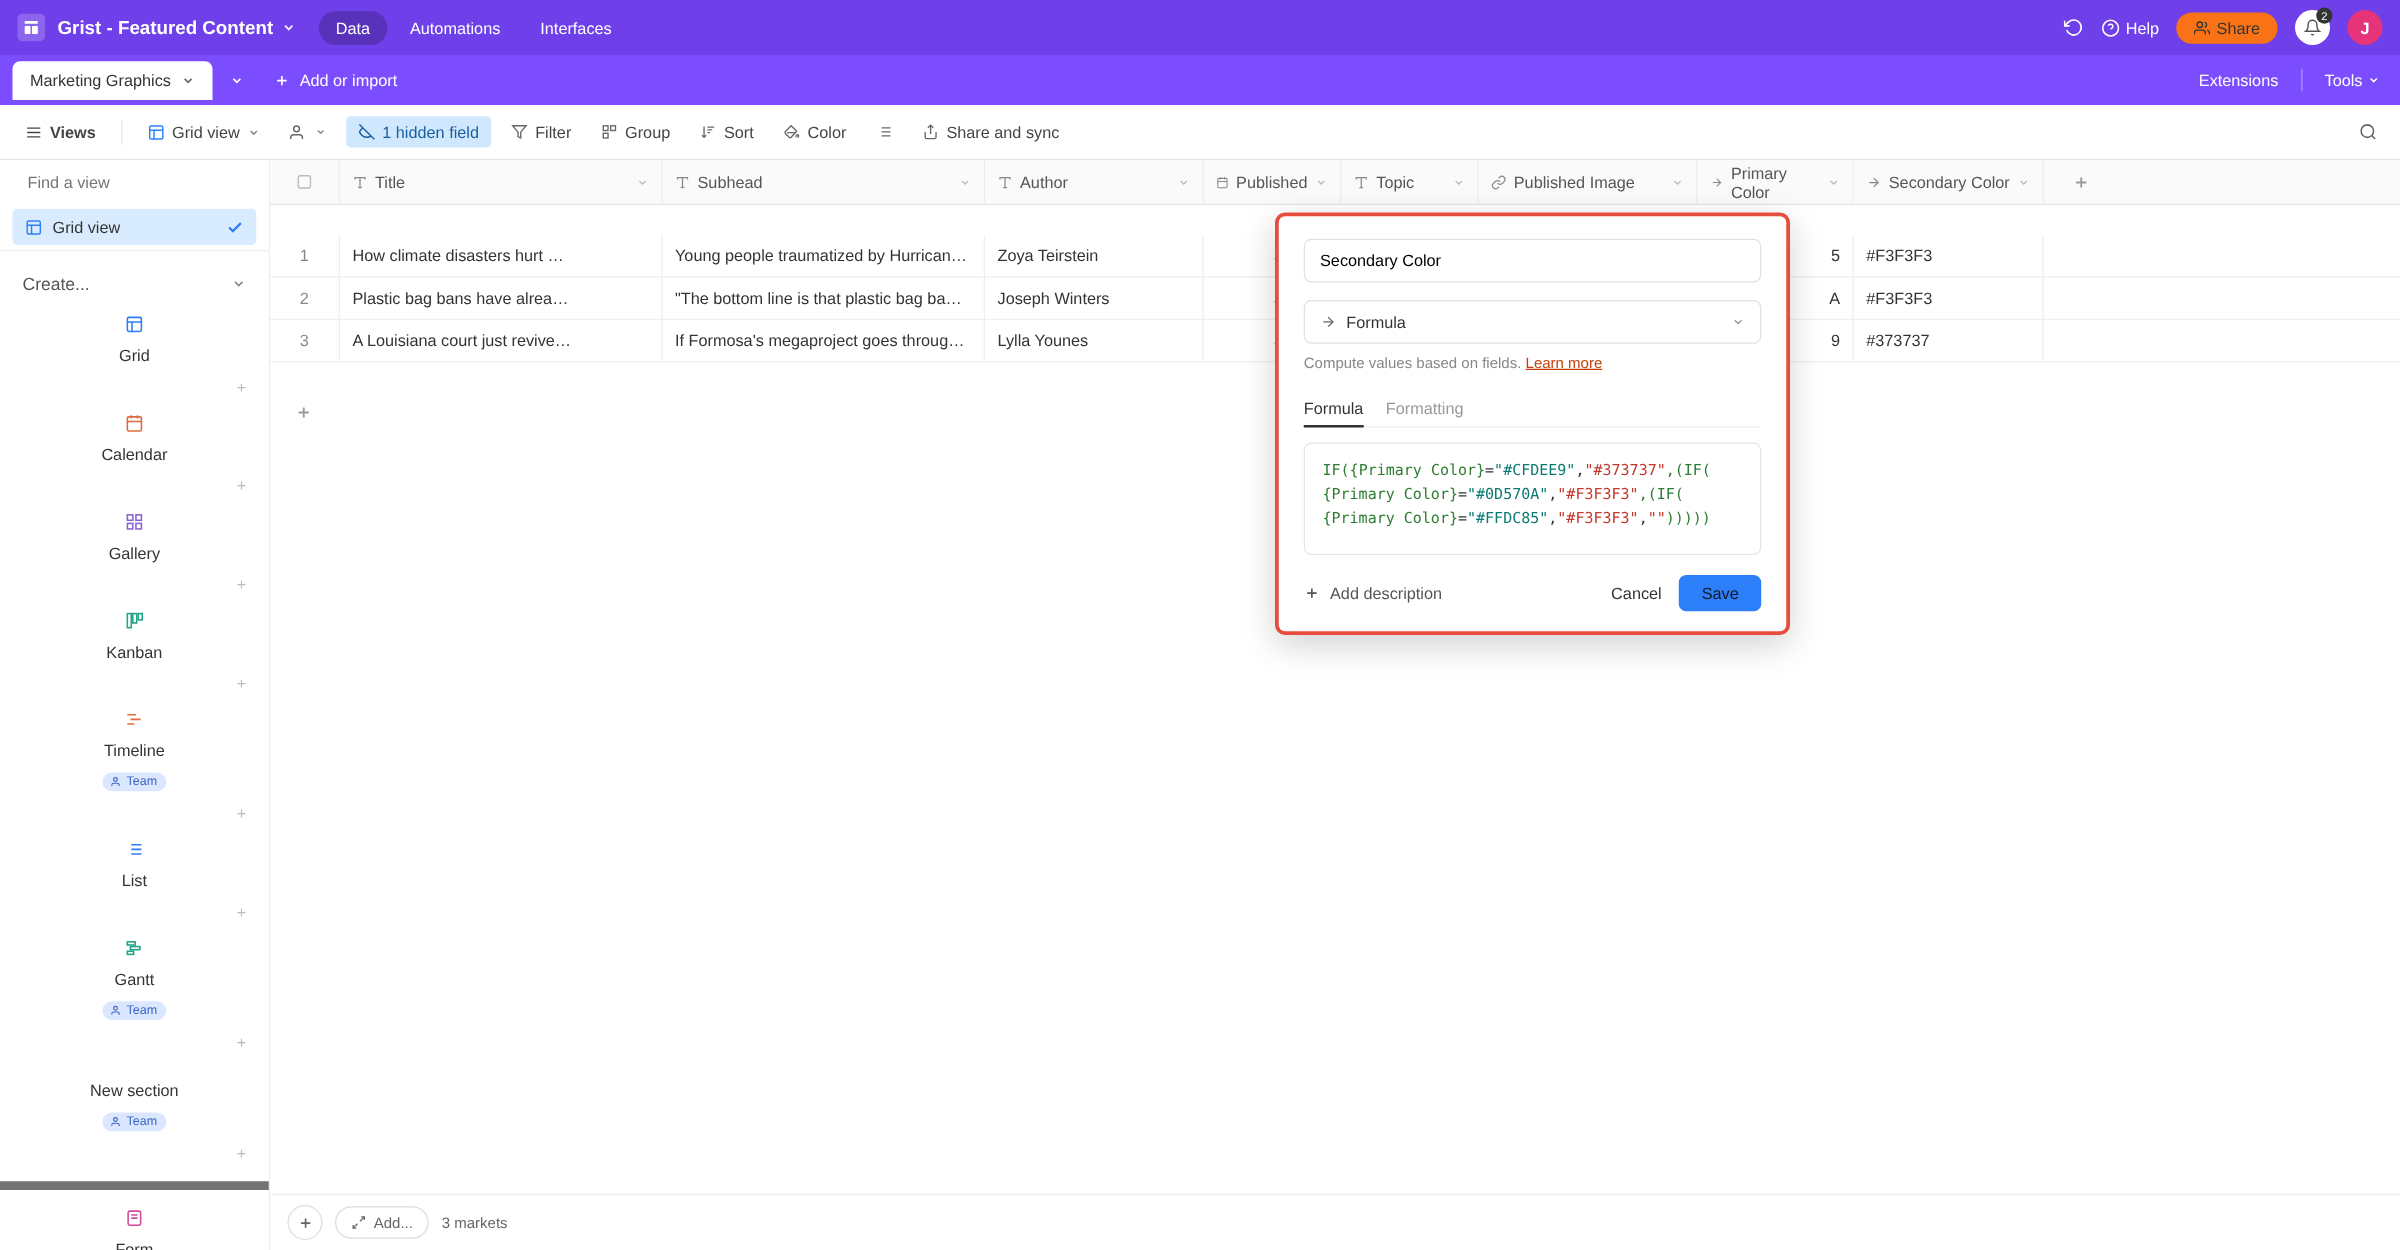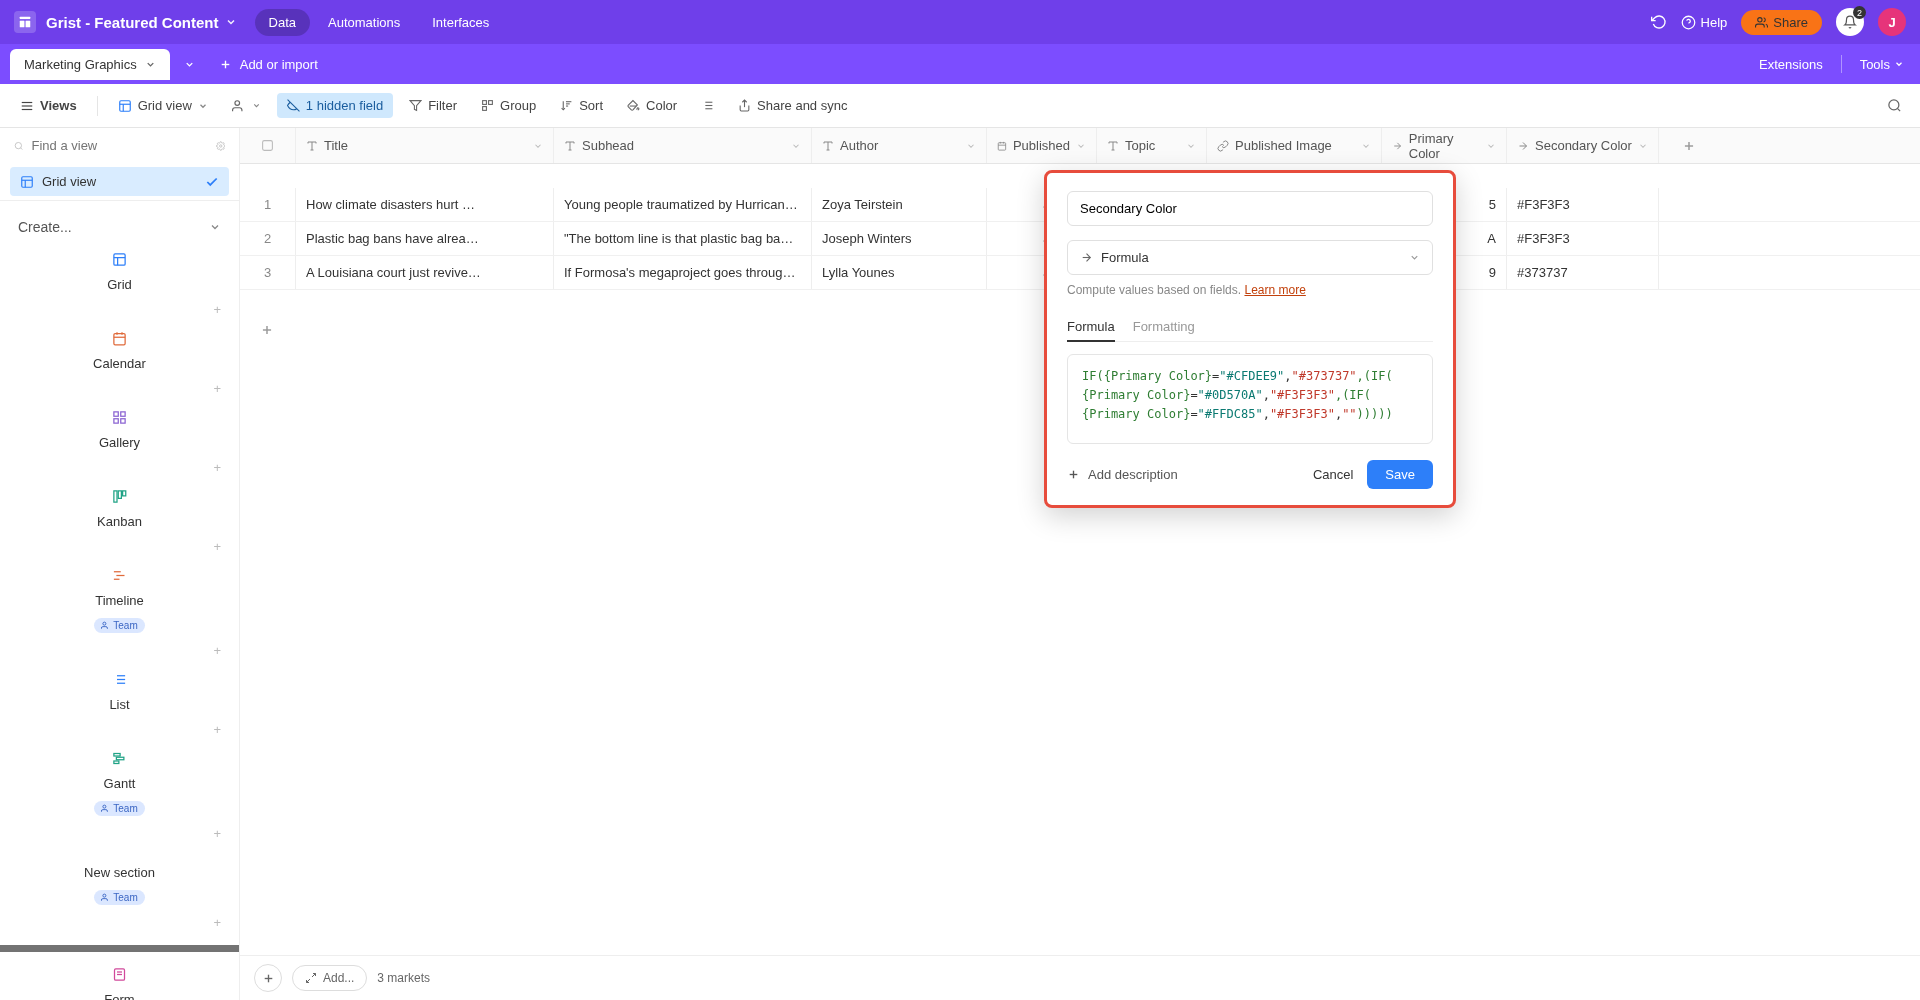--- a/index.html
+++ b/index.html
@@ -34,21 +34,21 @@
   .toolbar { height: 44px; border-bottom: 1px solid #e5e5e5; display:flex; align-items:center; padding: 0 12px; gap: 8px; color: #444; font-size:13px; }
   .tool-btn { display:flex; align-items:center; gap:6px; padding: 5px 8px; border-radius:4px; cursor:pointer; }
   .views-btn { font-weight:600; }
   .tool-sep { width:1px; height:20px; background:#e5e5e5; margin: 0 4px; }
   .hidden-field-pill { background:#cfe8fd; color:#1a5d9e; padding:5px 10px; border-radius:4px; display:flex; align-items:center; gap:6px; cursor:pointer; }
   .toolbar .spacer { flex:1; }
   .search-icon { cursor:pointer; padding:6px; }
   
   
   .main { display:flex; height: calc(100vh - 128px); }
-  .sidebar-left { width: 240px; border-right:1px solid #eee; display:flex; flex-direction:column; }
+  .sidebar-left { width: 216px; border-right:1px solid #eee; display:flex; flex-direction:column; }
   .find-view { padding: 10px 14px; color:#999; display:flex; align-items:center; gap:8px; }
   .find-view input { border:none; outline:none; font-size:13px; flex:1; }
   .view-list { padding: 4px 10px; }
   .view-item { display:flex; align-items:center; gap:8px; padding:7px 10px; border-radius:4px; cursor:pointer; }
   .view-item.active { background:#d9ecff; }
   .view-item .check { margin-left:auto; color:#2d7ff9; }
   .sidebar-left .flex-spacer { flex:1; }
   .create-section { border-top:1px solid #eee; padding: 8px 0; }
   .create-header { display:flex; align-items:center; justify-content:space-between; padding:10px 18px; font-size:14px; color:#555; cursor:pointer; }
   .create-item { display:flex; align-items:center; gap:10px; padding:7px 18px; cursor:pointer; font-size:13px;flex-direction:column; }
@@ -95,21 +95,21 @@
   .pop-tab.active { color:#333; border-bottom-color:#333; font-weight:500; }
   .formula-box { border:1px solid #e5e5e5; border-radius:6px; padding:12px 14px; font-family: "SFMono-Regular", Consolas, monospace; font-size:12px; line-height:1.6; min-height:90px; margin-bottom:16px; white-space:pre-wrap; word-break:break-all; }
   .tok-fn { color:#2e7d32; }
   .tok-field { color:#2e7d32; }
   .tok-str1 { color:#0b7a72; }
   .tok-str2 { color:#c0392b; }
   .pop-footer { display:flex; align-items:center; }
   .add-desc { display:flex; align-items:center; gap:8px; color:#555; cursor:pointer; font-size:13px; }
   .pop-footer .sp { flex:1; }
   .btn-cancel { padding:7px 14px; background:none; border:none; font-size:13px; cursor:pointer; color:#333; }
-  .btn-save { padding:7px 18px; background:#2d7ff9; color:#ffffff; border:none; border-radius:6px; font-size:13px; cursor:pointer; }
+  .btn-save { padding:7px 18px; background:#2d7ff9; color:#0f172a; border:none; border-radius:6px; font-size:13px; cursor:pointer; }
   svg { display:block; }
 </style>
 </head>
 <body>
 
 <div class="top-header">
   <div class="logo">
     <svg width="14" height="14" viewBox="0 0 24 24" fill="#fff">
         <rect x="3" y="3" width="18" height="4" rx="1"></rect>
         <rect x="3" y="10" width="8" height="11" rx="1"></rect>

